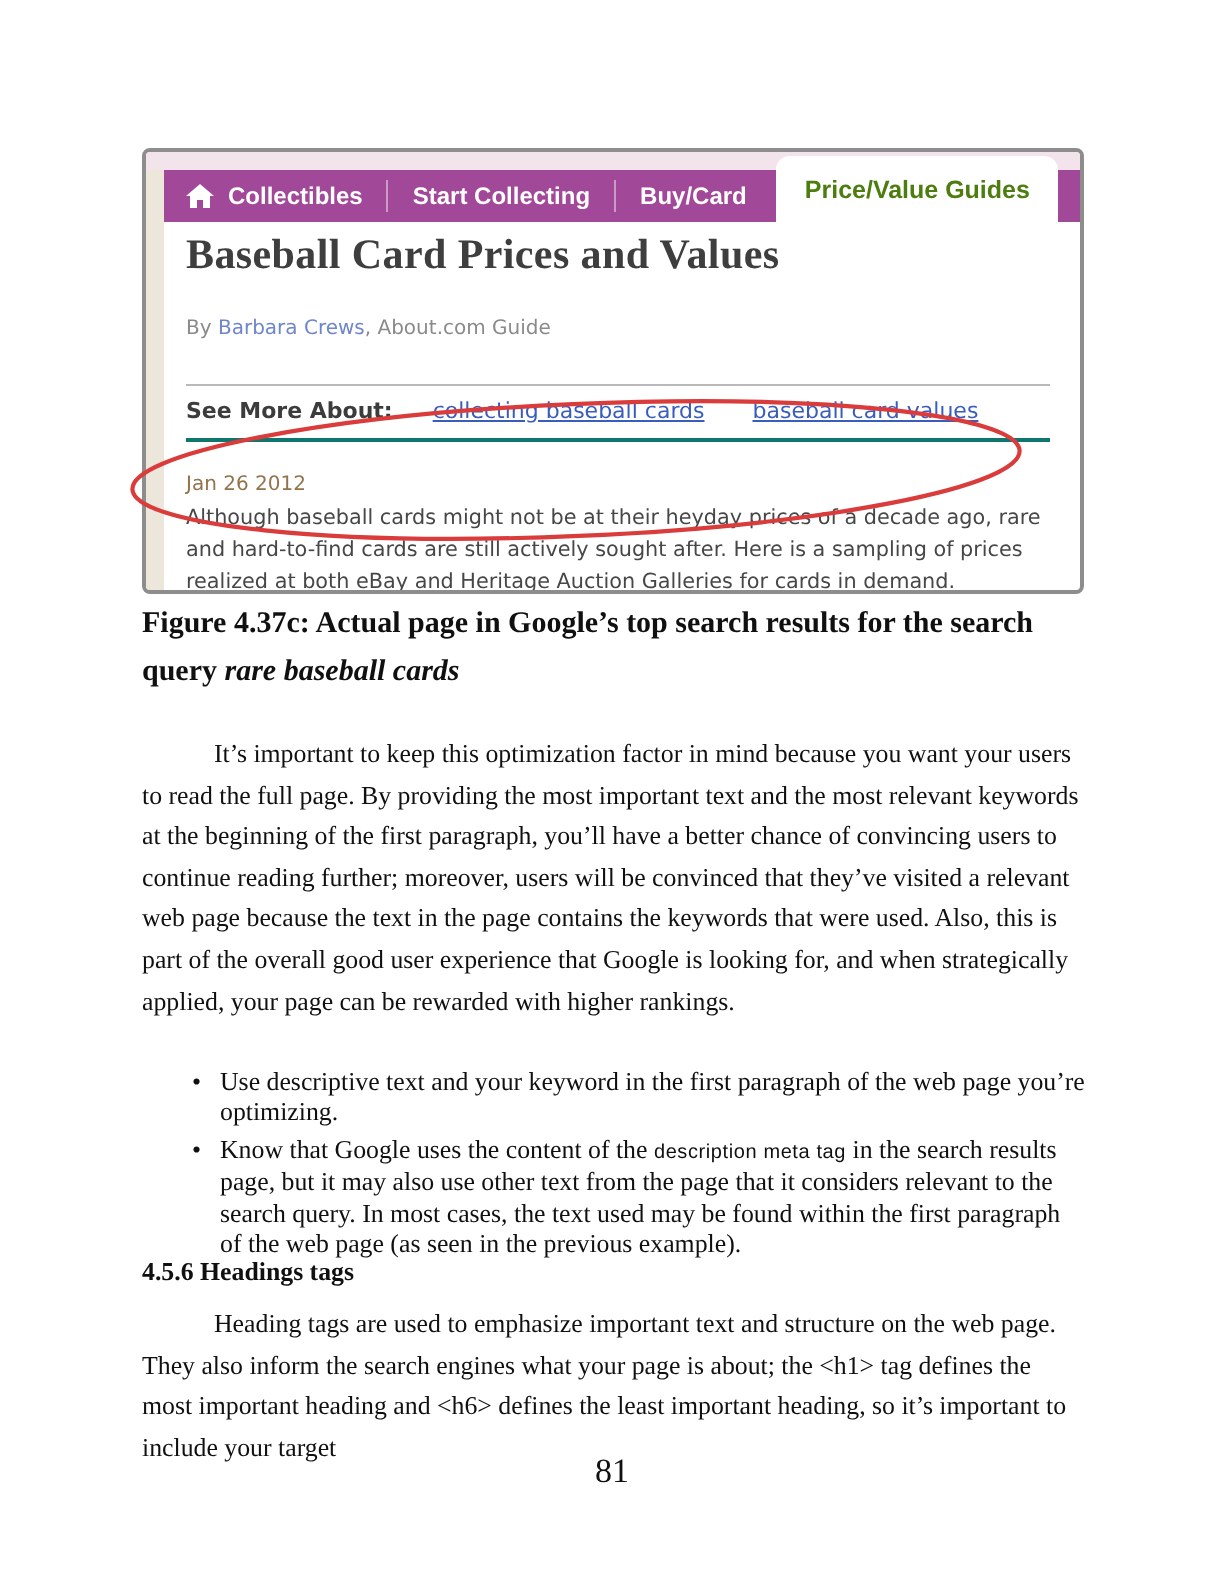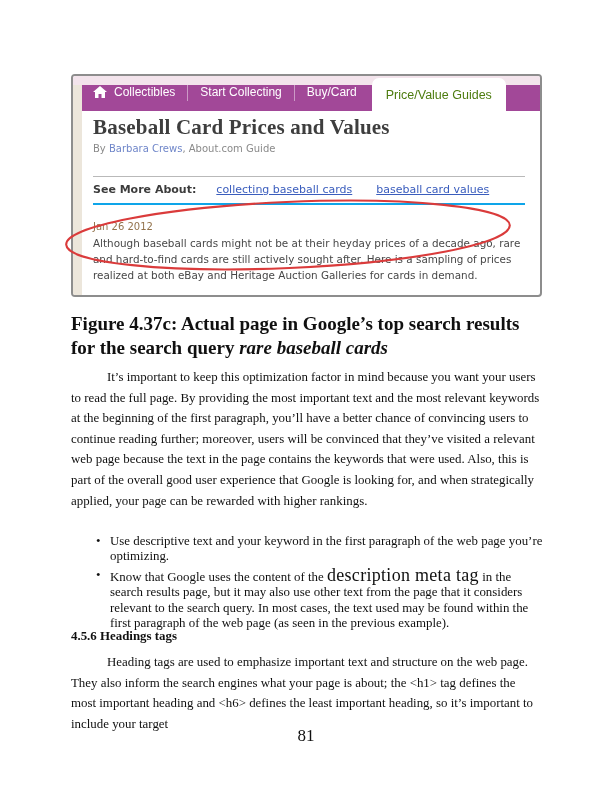--- a/index.html
+++ b/index.html
@@ -12,64 +12,64 @@
   
   .shot {
     position:absolute; left:71px; top:74px; width:471px; height:223px;
     border:2px solid var(--border-gray,#8d8d8d); border-radius:4px;
     background:#fff; overflow:hidden;
   }
   .chrome-strip { position:absolute; left:0; right:0; top:0; height:9px; background:var(--chrome-pink,#f3e4ec); }
   .gutter { position:absolute; left:0; top:9px; bottom:0; width:9px; background:var(--gutter-beige,#ece6db); }
   .navbar {
     position:absolute; left:9px; right:0; top:9px; height:26px;
-    background:var(--nav-purple,#a24898); display:flex; align-items:flex-start;
-    font-family:"Liberation Sans", sans-serif; font-weight:normal; font-size:12px; color:#fff;
+    background:var(--nav-purple,#a24898); display:flex; align-items:center;
+    font-family:"Liberation Sans", sans-serif; font-weight:bold; font-size:12px; color:#fff;
   }
   .nav-item { display:flex; align-items:center; gap:7px; padding:0 12px; white-space:nowrap; cursor:default; }
   .nav-item.first { padding-left:11px; }
   .nav-sep { width:1px; height:16px; background:rgba(255,255,255,0.45); }
   .tab {
     align-self:flex-start; margin-top:-7px; margin-left:3px; height:33px;
     background:#fff; color:#4d7c0f; border-radius:7px 7px 0 0;
     padding:0 14px; line-height:34px; font-size:12.5px; white-space:nowrap;
   }
   .shot-content {
     position:absolute; left:9px; right:0; top:35px; bottom:0;
     padding:4px 15px 18px 11px; font-family:"DejaVu Sans", sans-serif;border-radius:10px;
   }
   .shot-title { font-family:"Liberation Serif", serif; font-weight:bold; font-size:21px; color:#3e3e3e; letter-spacing:0.2px; }
-  .byline { margin-top:3px; font-size:10px; color:#8a8a8a; }
+  .byline { margin-top:19px; font-size:10px; color:#8a8a8a; }
   .byline a { color:var(--byline-link,#6f86c9); text-decoration:none; }
   .seemore {
-    margin-top:22px; border-top:1px solid #b9b9b9; border-bottom:2px solid #0ea5e9;
+    margin-top:22px; border-top:1px solid #b9b9b9; border-bottom:2px solid #0f766e;
     padding:6px 0 7px; font-size:11px; display:flex; align-items:center;
   }
   .seemore .label { font-weight:bold; color:#3c3c3c; margin-right:20px; }
   .seemore a { color:var(--link-blue,#3a5dbd); text-decoration:underline; margin-right:24px; }
   .post-date { margin-top:16px; font-size:10px; color:var(--date-brown,#93734c); }
   .excerpt { margin-top:4px; font-size:10.4px; line-height:15.8px; color:#474747; max-width:438px; }
   .shot-sub { margin-top:13px; font-size:11px; font-weight:bold; color:#3c3c3c; }
 
   
   .annotation { position:absolute; left:56px; top:190px; width:474px; height:92px; overflow:visible; pointer-events:none; }
 
   
-  .caption { position:absolute; left:71px; top:312px; width:472px; font-weight:bold; font-size:19px; line-height:23.5px; }
+  .caption { position:absolute; left:71px; top:301px; width:472px; font-weight:bold; font-size:15px; line-height:23.5px; }
   .caption i { font-style:italic; }
   .para { position:absolute; left:71px; width:472px; font-size:12.9px; line-height:20.6px; }
   .indent { text-indent:36px; }
   .p1 { top:367px; }
   .p2 { top:512px; }
   .bullets { position:absolute; left:71px; top:534px; width:472px; list-style:none; font-size:12.9px; line-height:15.4px; }
   .bullets li { display:flex; }
   .bullets li + li { margin-top:3px; }
   .bullets .dot { width:14px; margin-left:25px; flex:none; }
   .bullets .btext { flex:1; }
-  .mono { font-family:Liberation Serif, serif; font-size:18px; letter-spacing:0.3px; }
+  .mono { font-family:Liberation Sans, sans-serif; font-size:10px; letter-spacing:0.3px; }
   .secheading { position:absolute; left:71px; top:629px; width:472px; text-align:left; font-weight:bold; font-size:12.9px; }
   .p3 { top:652px; }
   .pagenum { position:absolute; left:0; top:726px; width:612px; text-align:center; font-size:17px; }
 </style>
 </head>
 <body>
 
 <div class="page">
 
   <figure class="shot">

